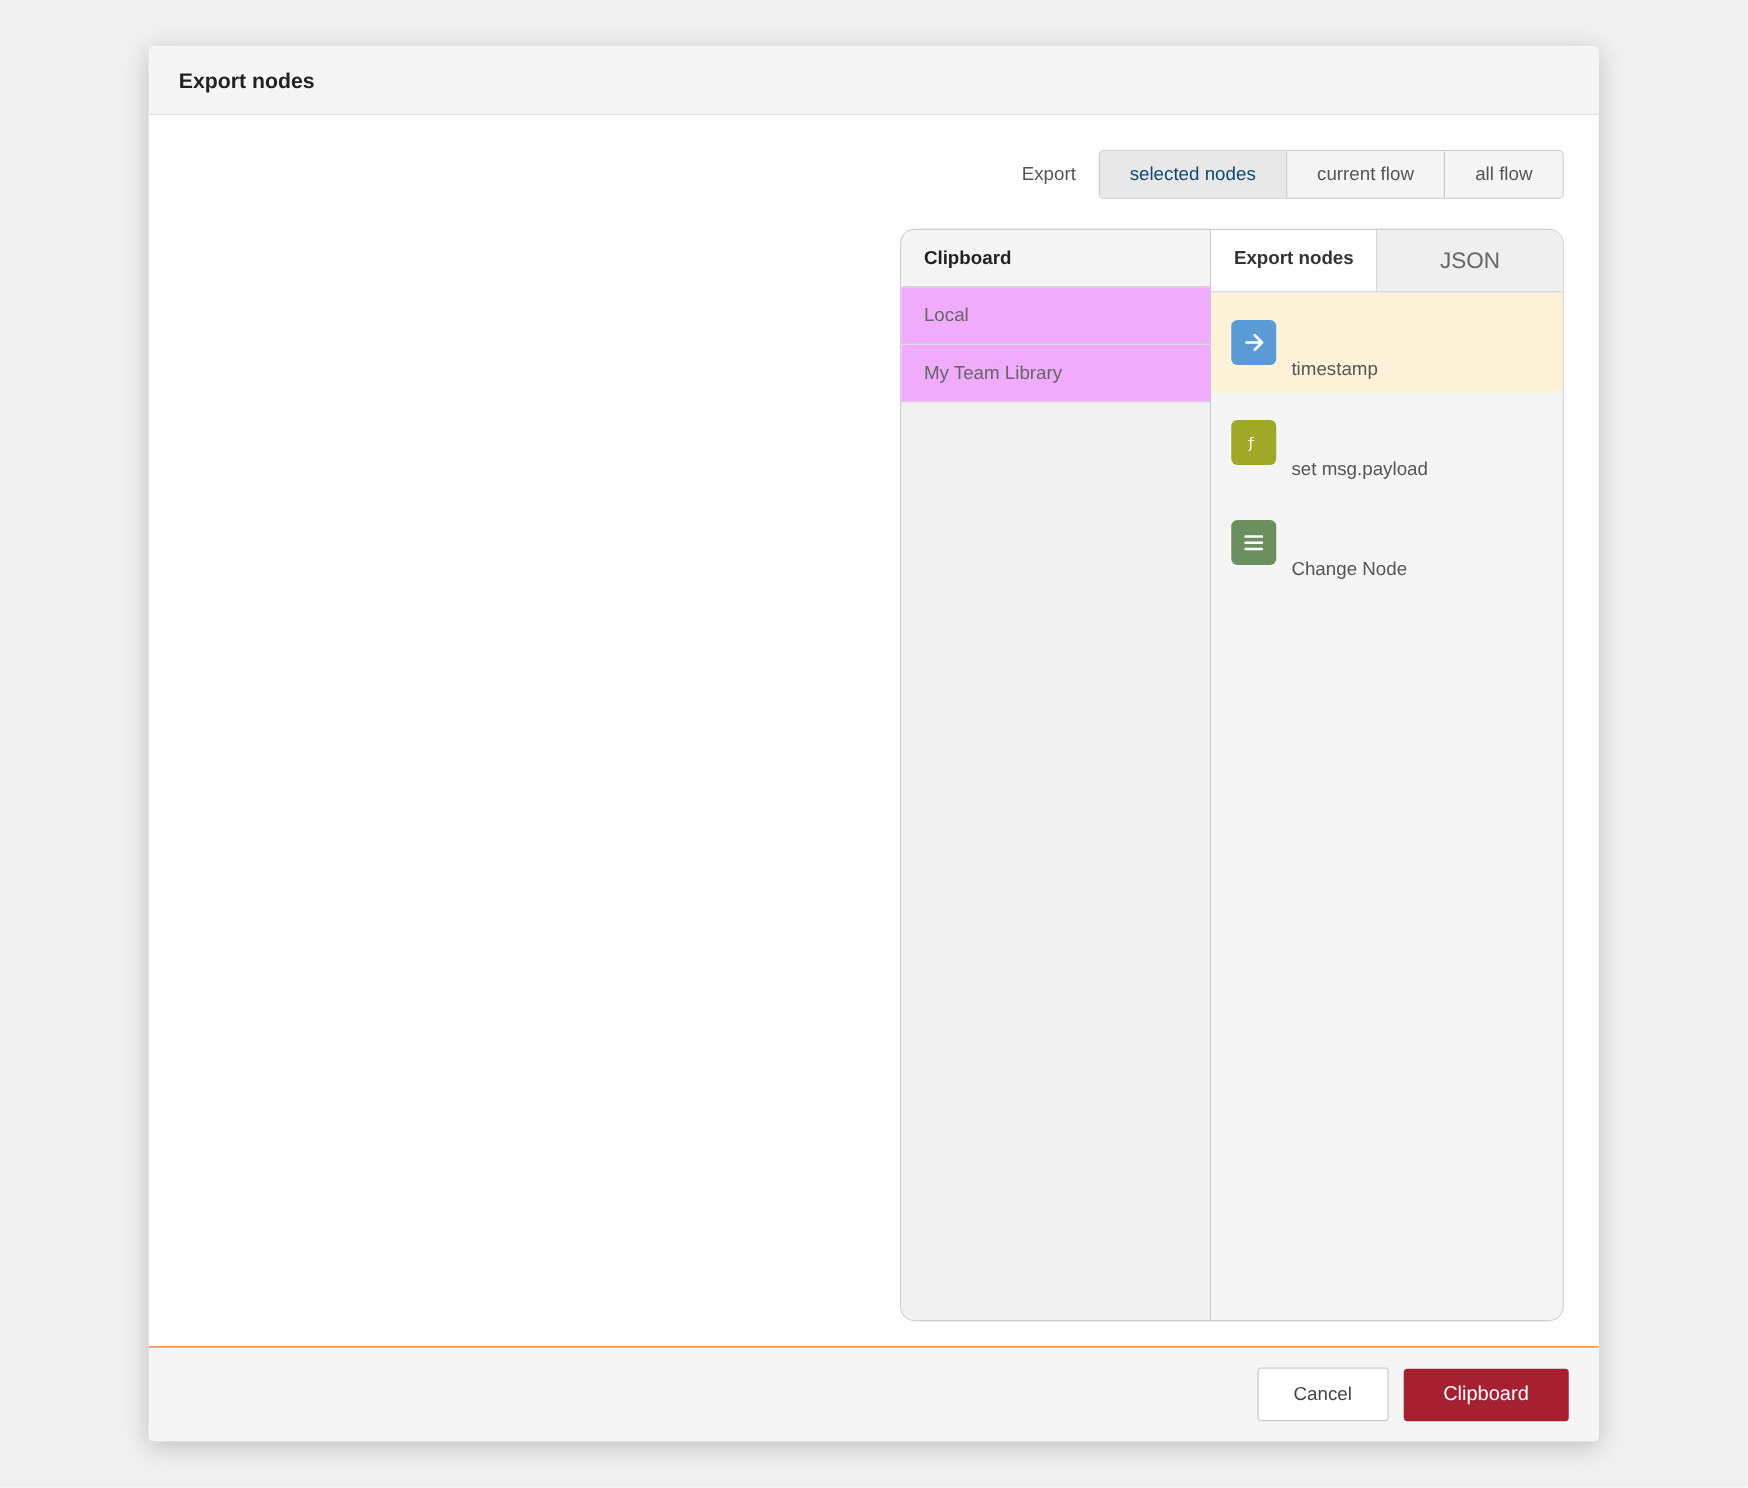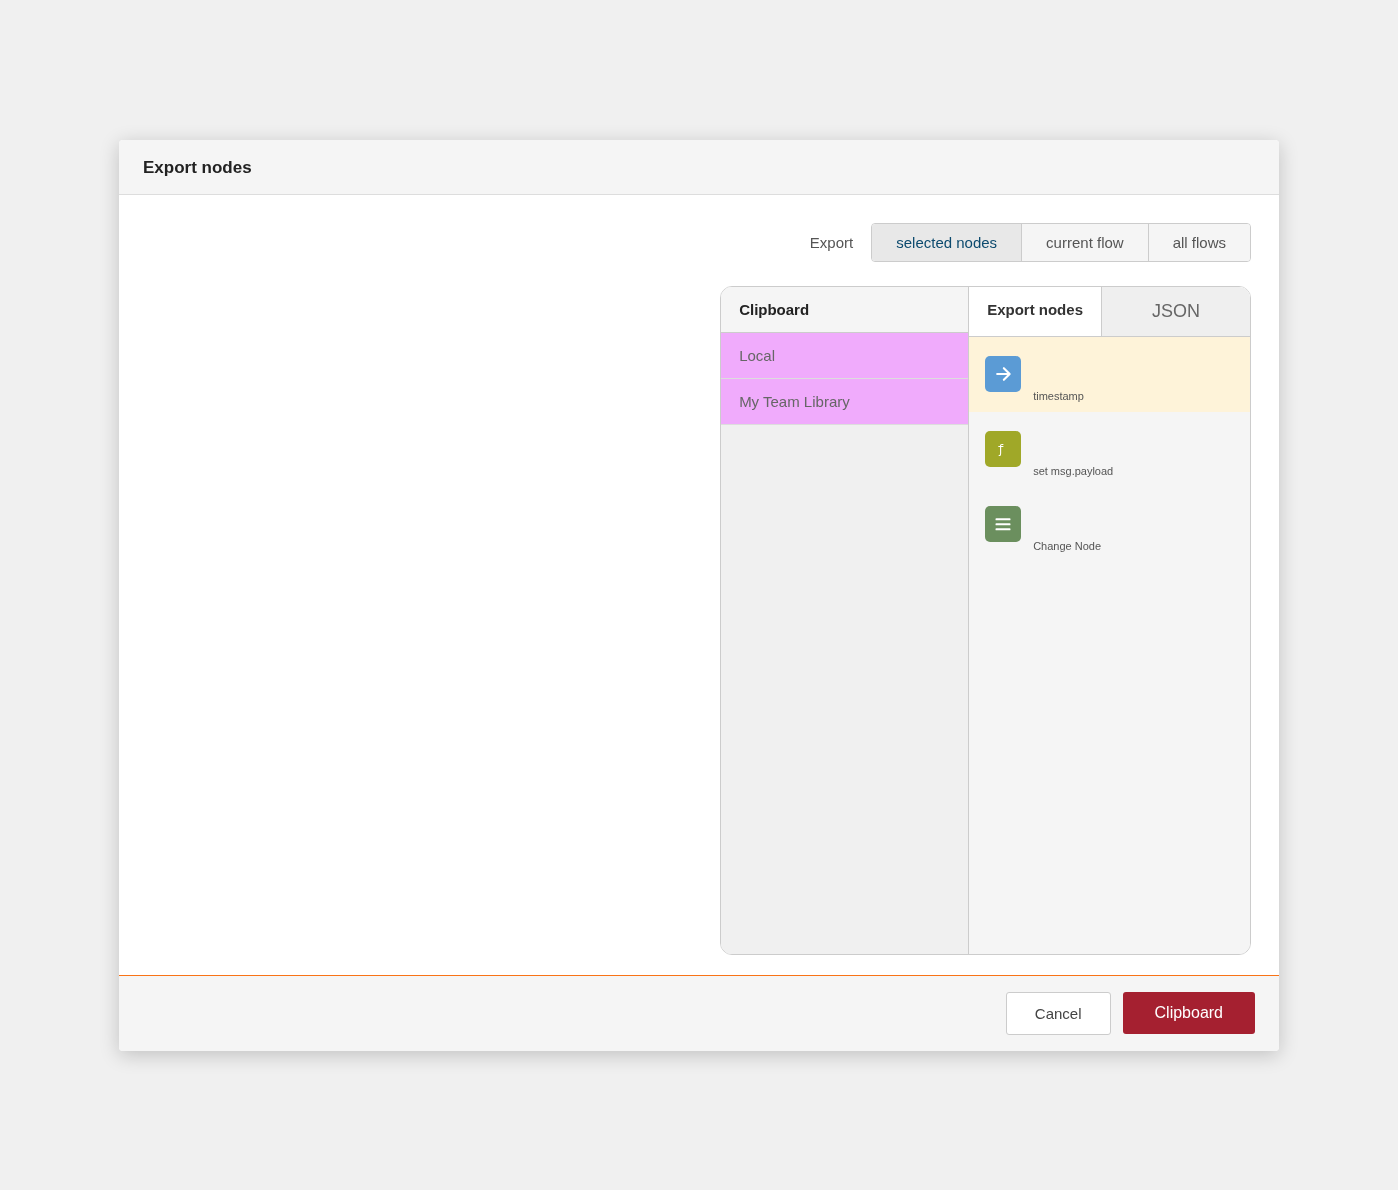--- a/index.html
+++ b/index.html
@@ -9,21 +9,21 @@
       background: #f0f0f0;
       width: 1398px;
       height: 1190px;
       display: flex;
       align-items: center;
       justify-content: center;
     }
     .dialog {
       background: #fff;
       width: 1160px;
-      height: 911px;
+      height: 1116px;
       border-radius: 4px;
       box-shadow: 0 4px 20px rgba(0,0,0,0.2);
       display: flex;
       flex-direction: column;
       overflow: hidden;
     }
     .dialog-header {
       padding: 18px 24px 16px;
       background: #f5f5f5;
       border-bottom: 1px solid #ddd;
@@ -164,21 +164,21 @@
     }
     .node-icon svg {
       width: 20px;
       height: 20px;
       fill: white;
     }
     .node-icon.blue { background: #5b9bd5; }
     .node-icon.yellow-green { background: #a0a828; }
     .node-icon.green { background: #6b8f5e; }
     .node-label {
-      font-size: 11px;
+      font-size: 15px;
       color: #555;
       margin-top: 43px;
     }
     .dialog-footer {
       padding: 16px 24px;
       border-top: 1px solid #f97316;
       background: #f5f5f5;
       display: flex;
       align-items: center;
       justify-content: flex-end;
@@ -213,21 +213,21 @@
     <h2>Export nodes</h2>
   </div>
 
   <div class="dialog-body">
 
     <div class="export-row">
       <span class="export-label">Export</span>
       <div class="tab-group">
         <button class="tab-btn active">selected nodes</button>
         <button class="tab-btn">current flow</button>
-        <button class="tab-btn">all flows</button>
+        <button class="tab-btn">all flow</button>
       </div>
     </div>
 
     <div class="clipboard-panel">
 
       <div class="sidebar">
         <div class="sidebar-header">Clipboard</div>
         <div class="sidebar-item">Local</div>
         <div class="sidebar-item">My Team Library</div>
         <div class="sidebar-empty"></div>

